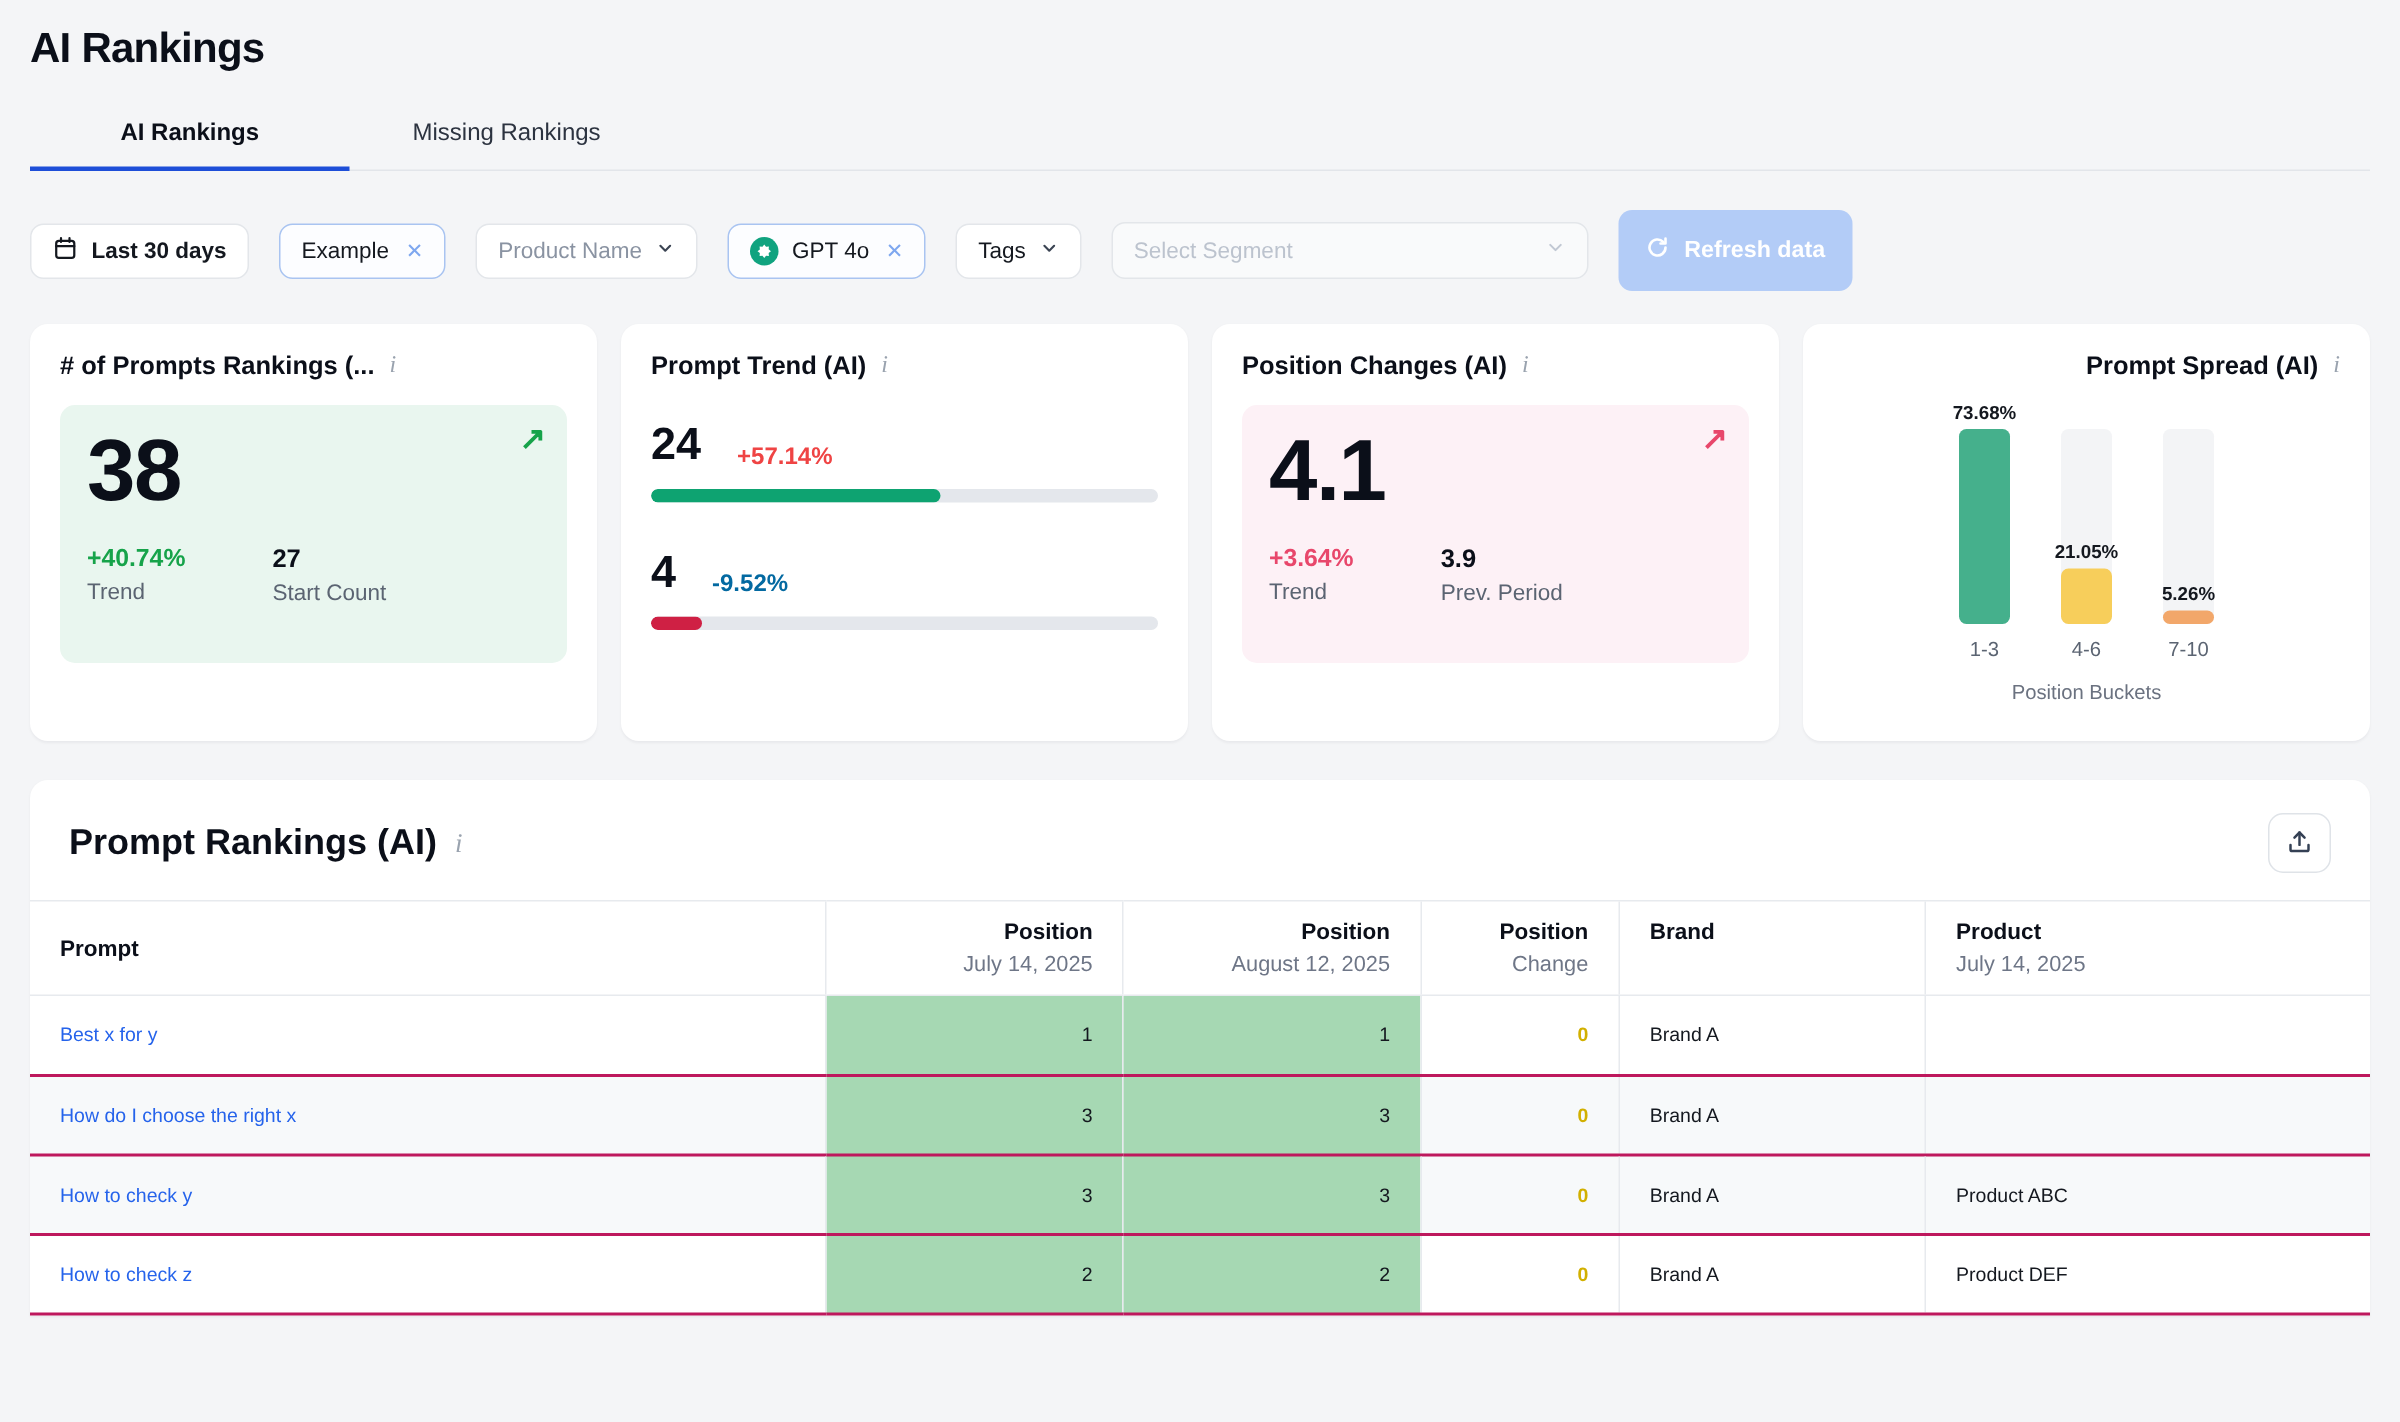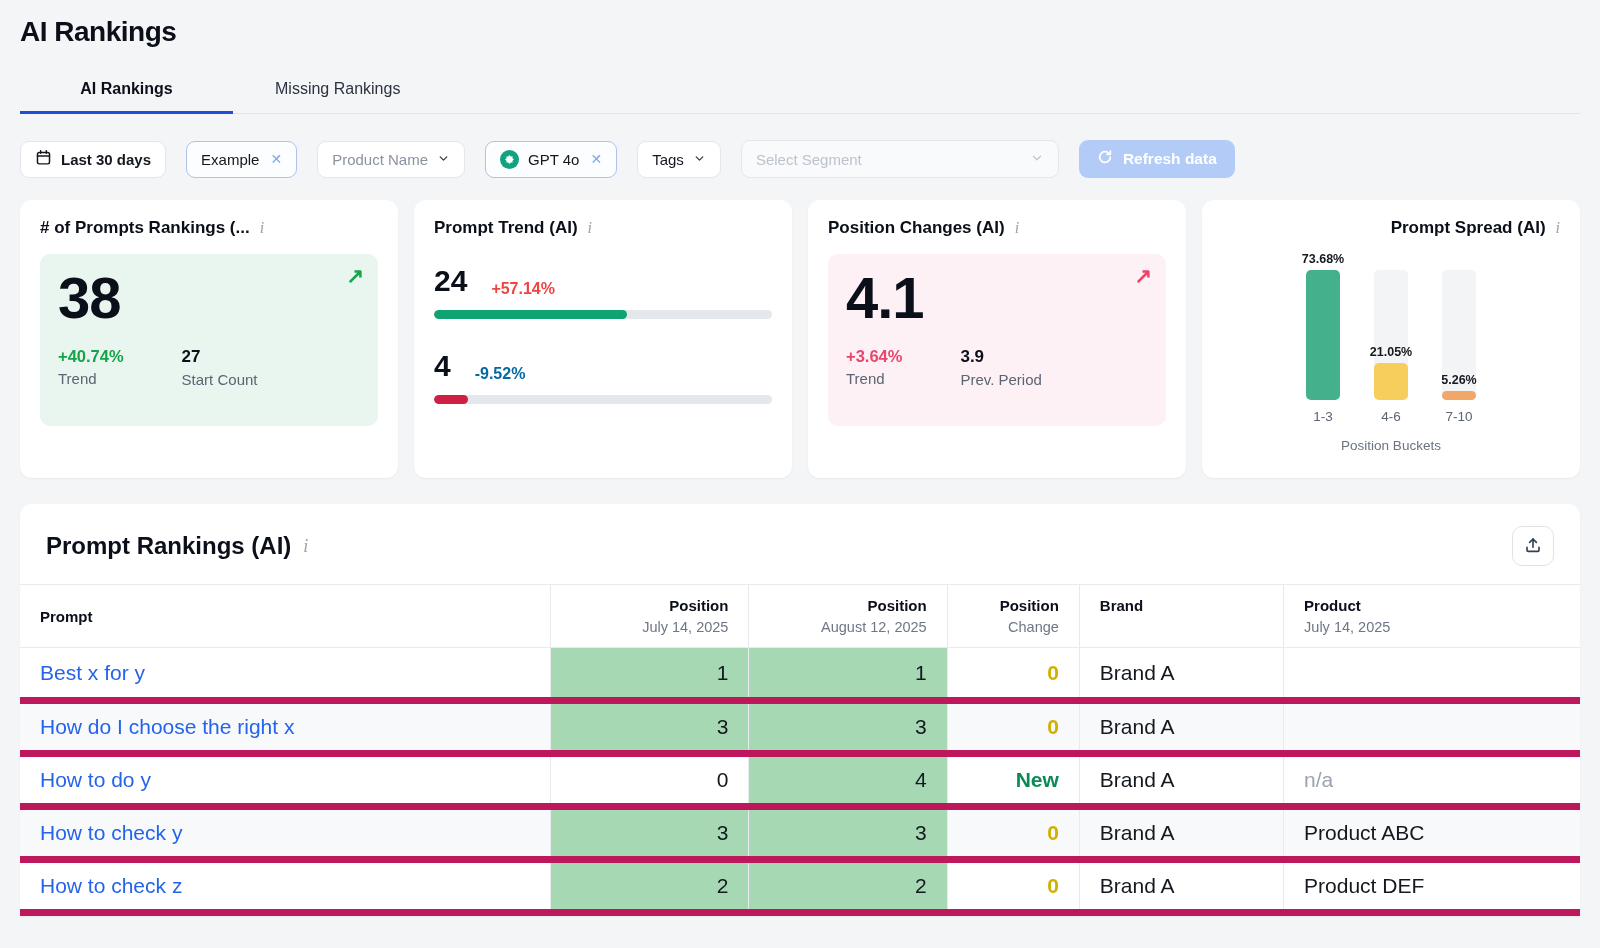--- a/index.html
+++ b/index.html
@@ -42,21 +42,21 @@
   .f-btn.placeholder-text span.lbl { color:#8a93a2; }
   .chip { border:1.5px solid #a9c4f1; background:#fcfdff; }
   .chip .x { color:#7ea7ef; font-size:14px; cursor:pointer; padding-left:2px; }
   .openai-badge { width:19px; height:19px; border-radius:50%; background:#10a37f; display:flex; align-items:center; justify-content:center; }
   .segment-select {
     display:flex; align-items:center; justify-content:space-between; width:318px; height:38px;
     padding:0 14px; background:#f9fafb; border:1px solid #e3e6ea; border-radius:9px;
     color:#bcc3ce; font-size:15px; cursor:pointer;
   }
   .refresh-btn {
-    display:flex; align-items:center; gap:10px; height:38px; padding:0 18px;
+    display:flex; align-items:center; gap:10px; height:54px; padding:0 18px;
     background:#b3ccf7; border:none; border-radius:9px;
     color:#ffffff; font-size:15.5px; font-weight:bold; cursor:default;
     font-family:"Liberation Sans", sans-serif;
   }
   .chev { color:#3b4453; }
   .chev.light { color:#c1c8d3; }
 
   
   .cards { display:flex; gap:16px; margin-top:22px; }
   .card {
@@ -118,21 +118,21 @@
   thead th {
     border-top:1px solid #e7eaee; border-bottom:1px solid #e7eaee;
     padding:12px 20px 12px; vertical-align:top; height:62px;
   }
   th + th, td + td { border-left:1px solid #e7eaee; }
   .h-main { font-size:15px; font-weight:bold; color:#0b0f19; }
   .h-sub { font-size:14.5px; color:#6e7687; font-weight:normal; margin-top:5px; }
   .al-r { text-align:right; } .al-l { text-align:left; }
   th.v-mid { vertical-align:middle; }
 
-  tbody td { height:53px; padding:0 20px; font-size:21px; border-bottom:7px solid #be185d; background:#fff; }
+  tbody td { height:53px; padding:0 20px; font-size:13px; border-bottom:2px solid #be185d; background:#fff; }
   tbody tr.alt td { background:#f7f9fa; }
   td.link-cell a { color:#2563eb; text-decoration:none; cursor:pointer; }
   td.num { text-align:right; color:#14181f; }
   td.cell-green { background:#a6d8b3 !important; }
   td.chg { text-align:right; font-weight:bold; }
   .chg-zero { color:#d2b000; }
   .chg-new { color:#0c8a56; }
   td.brand-cell, td.prod-cell { color:#14181f; }
   td.prod-muted { color:#9aa3af; }
 </style>
@@ -374,28 +374,20 @@
           <td class="brand-cell">Brand A</td>
           <td class="prod-cell"></td>
         </tr>
         <tr class="alt">
           <td class="link-cell"><a>How do I choose the right x</a></td>
           <td class="num cell-green">3</td>
           <td class="num cell-green">3</td>
           <td class="chg chg-zero">0</td>
           <td class="brand-cell">Brand A</td>
           <td class="prod-cell"></td>
-        </tr>
-        <tr>
-          <td class="link-cell"><a>How to do y</a></td>
-          <td class="num">0</td>
-          <td class="num cell-green">4</td>
-          <td class="chg chg-new">New</td>
-          <td class="brand-cell">Brand A</td>
-          <td class="prod-cell prod-muted">n/a</td>
         </tr>
         <tr class="alt">
           <td class="link-cell"><a>How to check y</a></td>
           <td class="num cell-green">3</td>
           <td class="num cell-green">3</td>
           <td class="chg chg-zero">0</td>
           <td class="brand-cell">Brand A</td>
           <td class="prod-cell">Product ABC</td>
         </tr>
         <tr>

